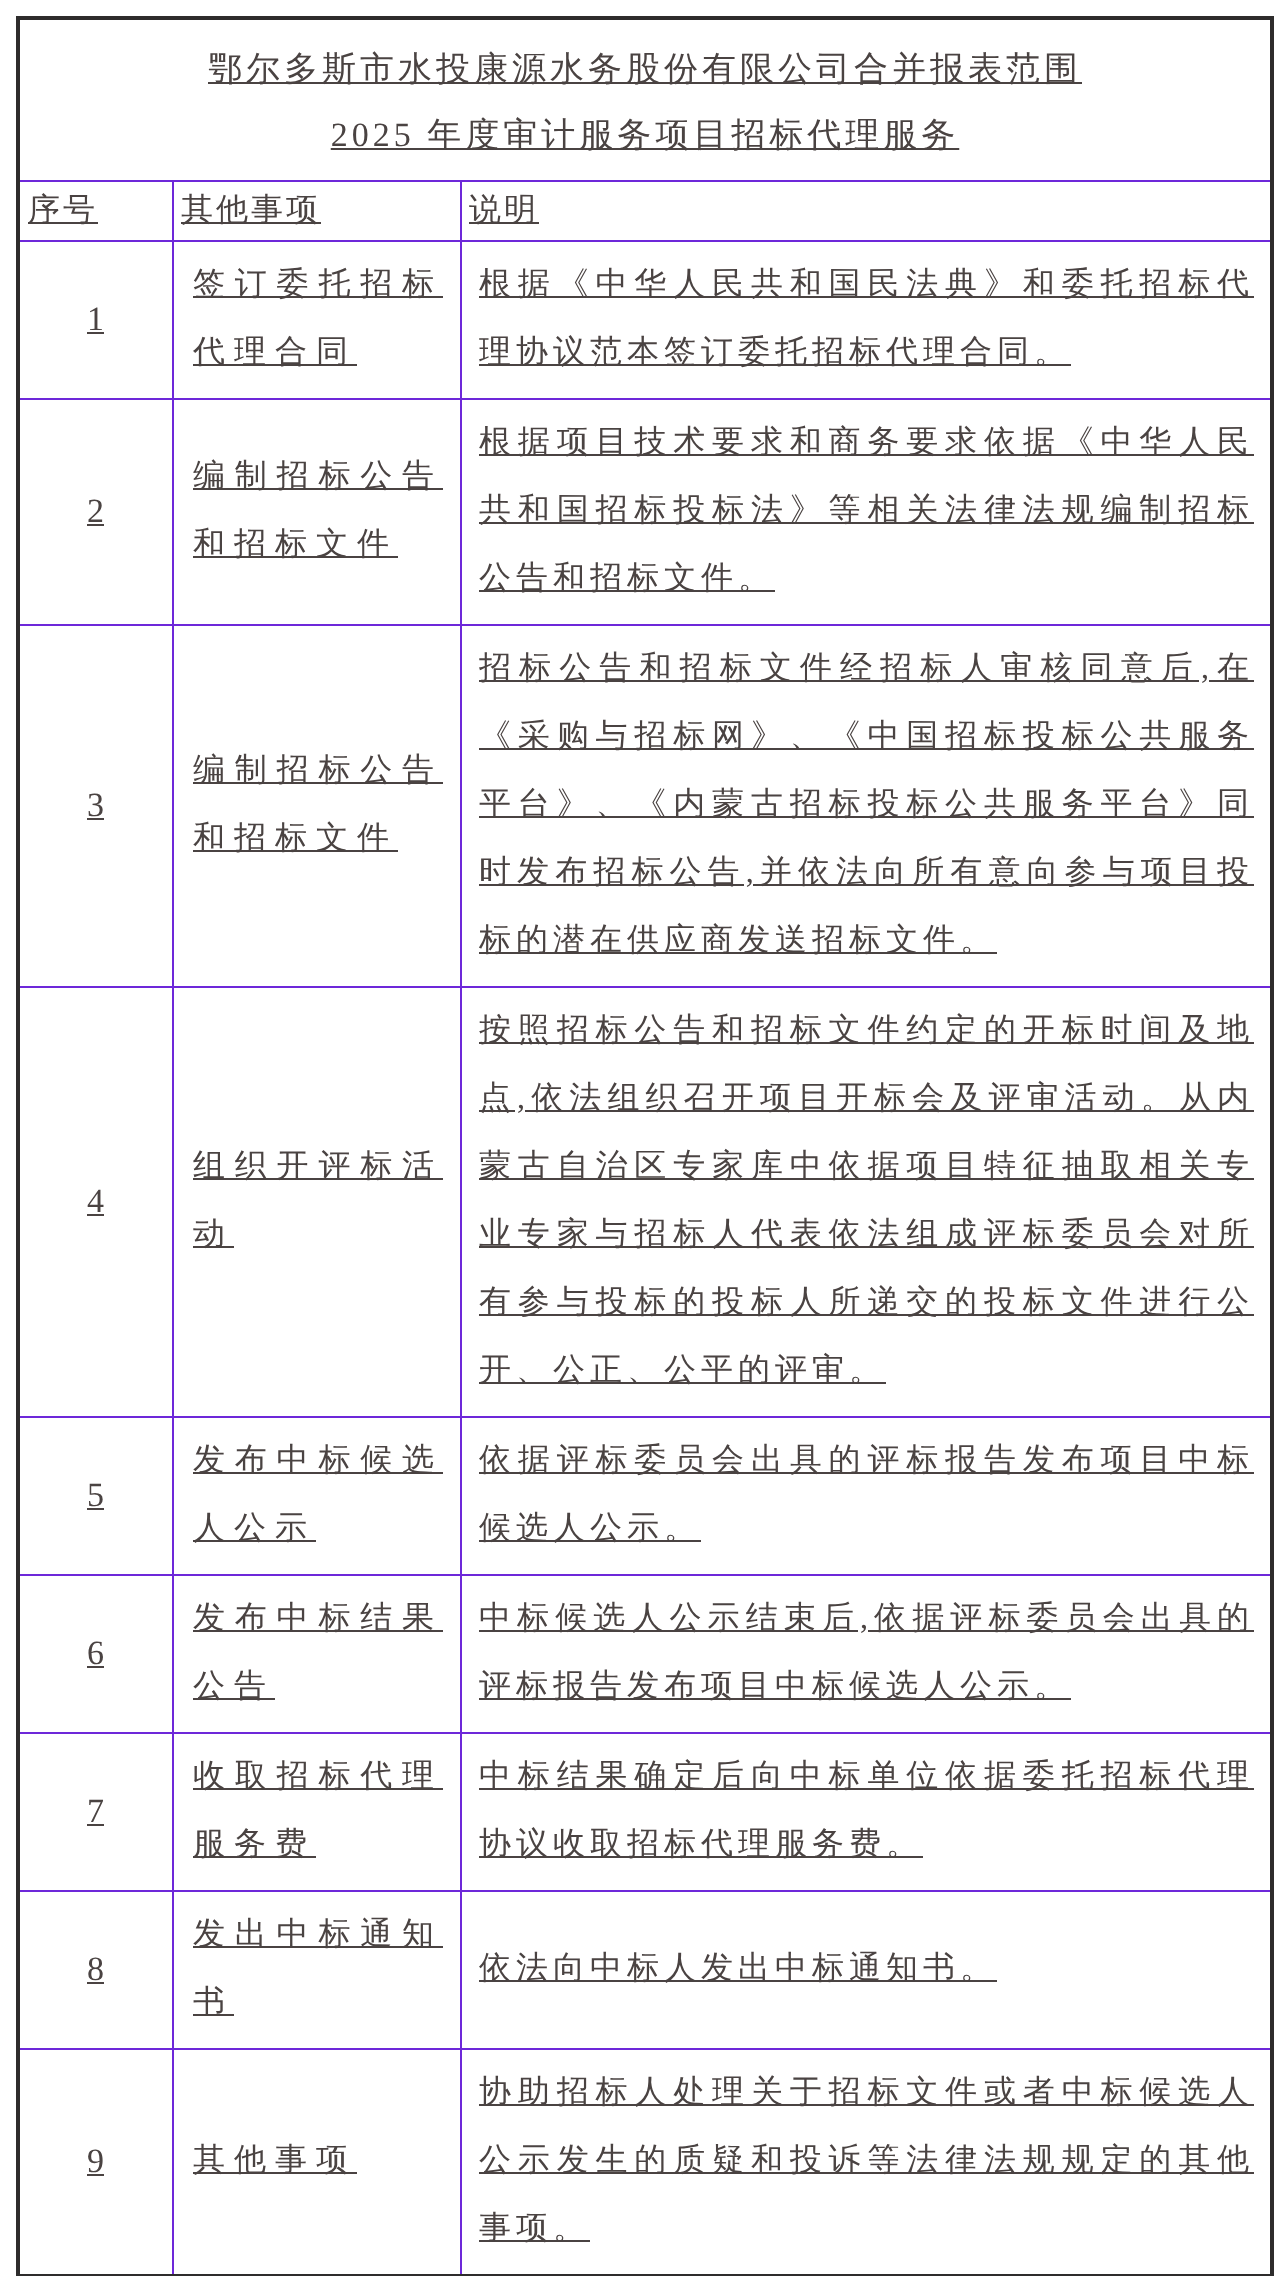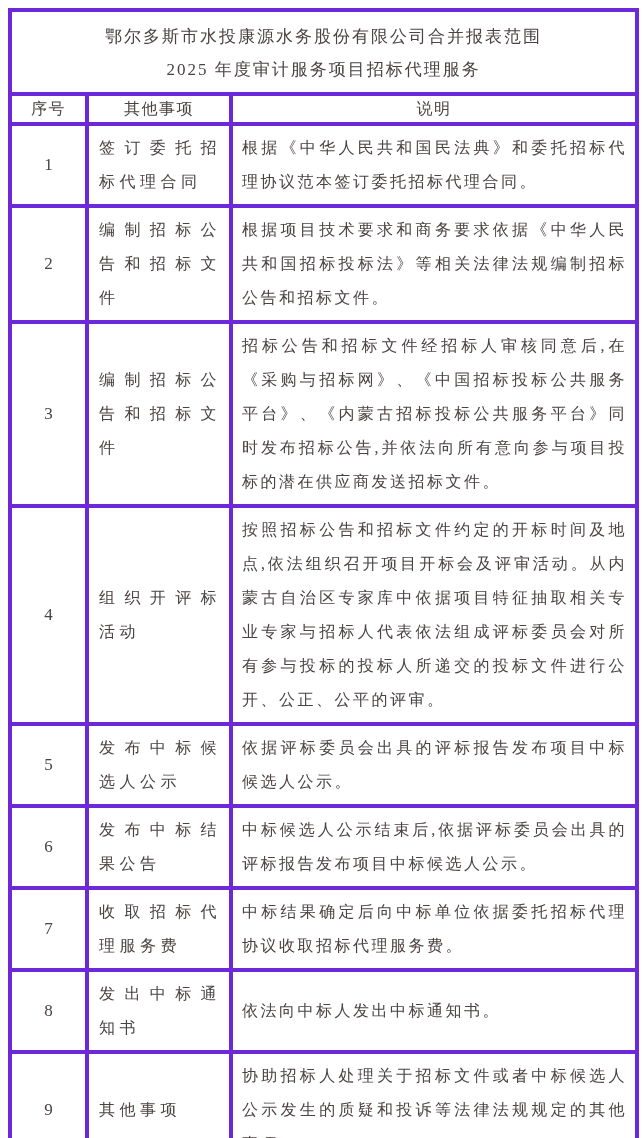--- a/index.html
+++ b/index.html
@@ -16,40 +16,40 @@
     padding: 8px 8px;
     color: #4a4342;
   }
   table.doc-table {
     border-collapse: collapse;
     table-layout: fixed;
     width: 627px;
     border: 2px solid #2e2c2c;
   }
   table.doc-table td {
-    border: 4px solid #6d28d9;
+    border: 1px solid #6d28d9;
     vertical-align: middle;
     box-sizing: border-box;
     word-break: break-all;
+    text-decoration: underline;
   }
   col.col-no   { width: 77px; }
   col.col-task { width: 144px; }
   col.col-desc { width: 406px; }
 
   td.title-cell {
     text-align: center;
     padding: 8px 4px 6px 4px;
     font-size: 17px;
     letter-spacing: 2px;
   }
   .title-line {
     line-height: 33px;
   }
   tr.header-row td {
-    text-align: center;
     font-size: 16px;
     height: 30px;
     letter-spacing: 1.5px;
     padding: 2px 4px;
   }
   td.cell-no {
     text-align: center;
     font-size: 17px;
     padding: 2px 4px;
   }

